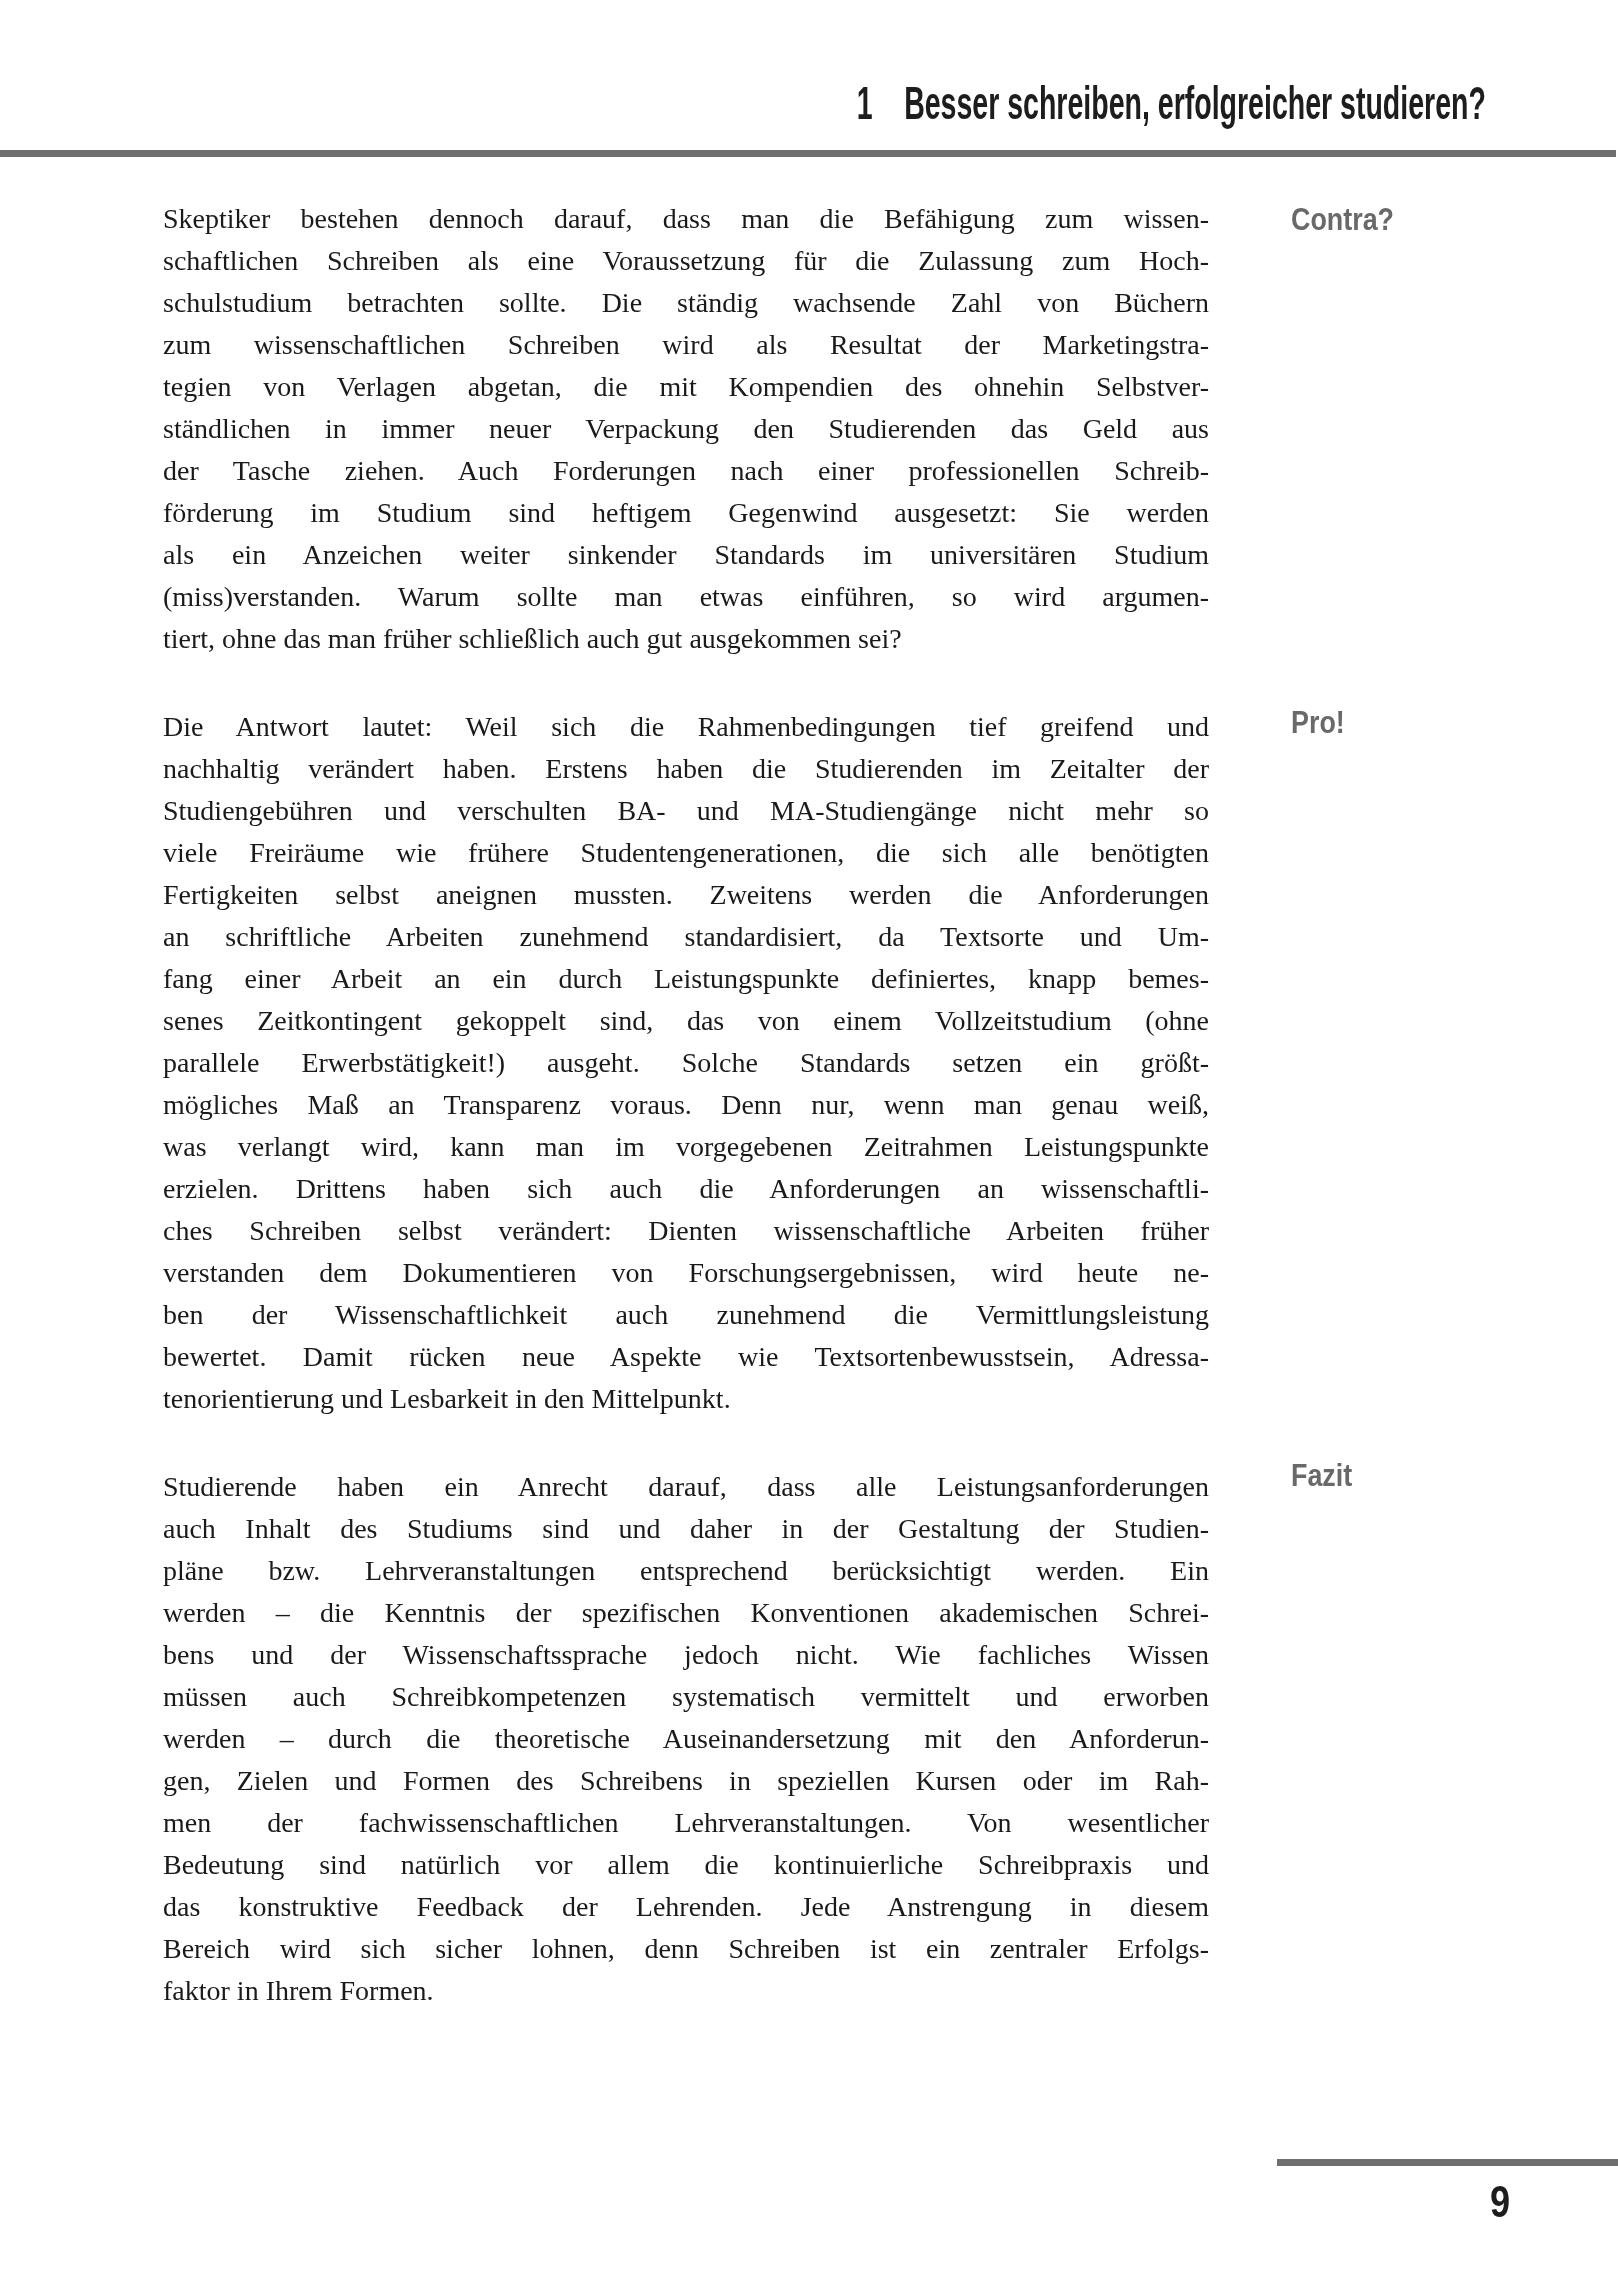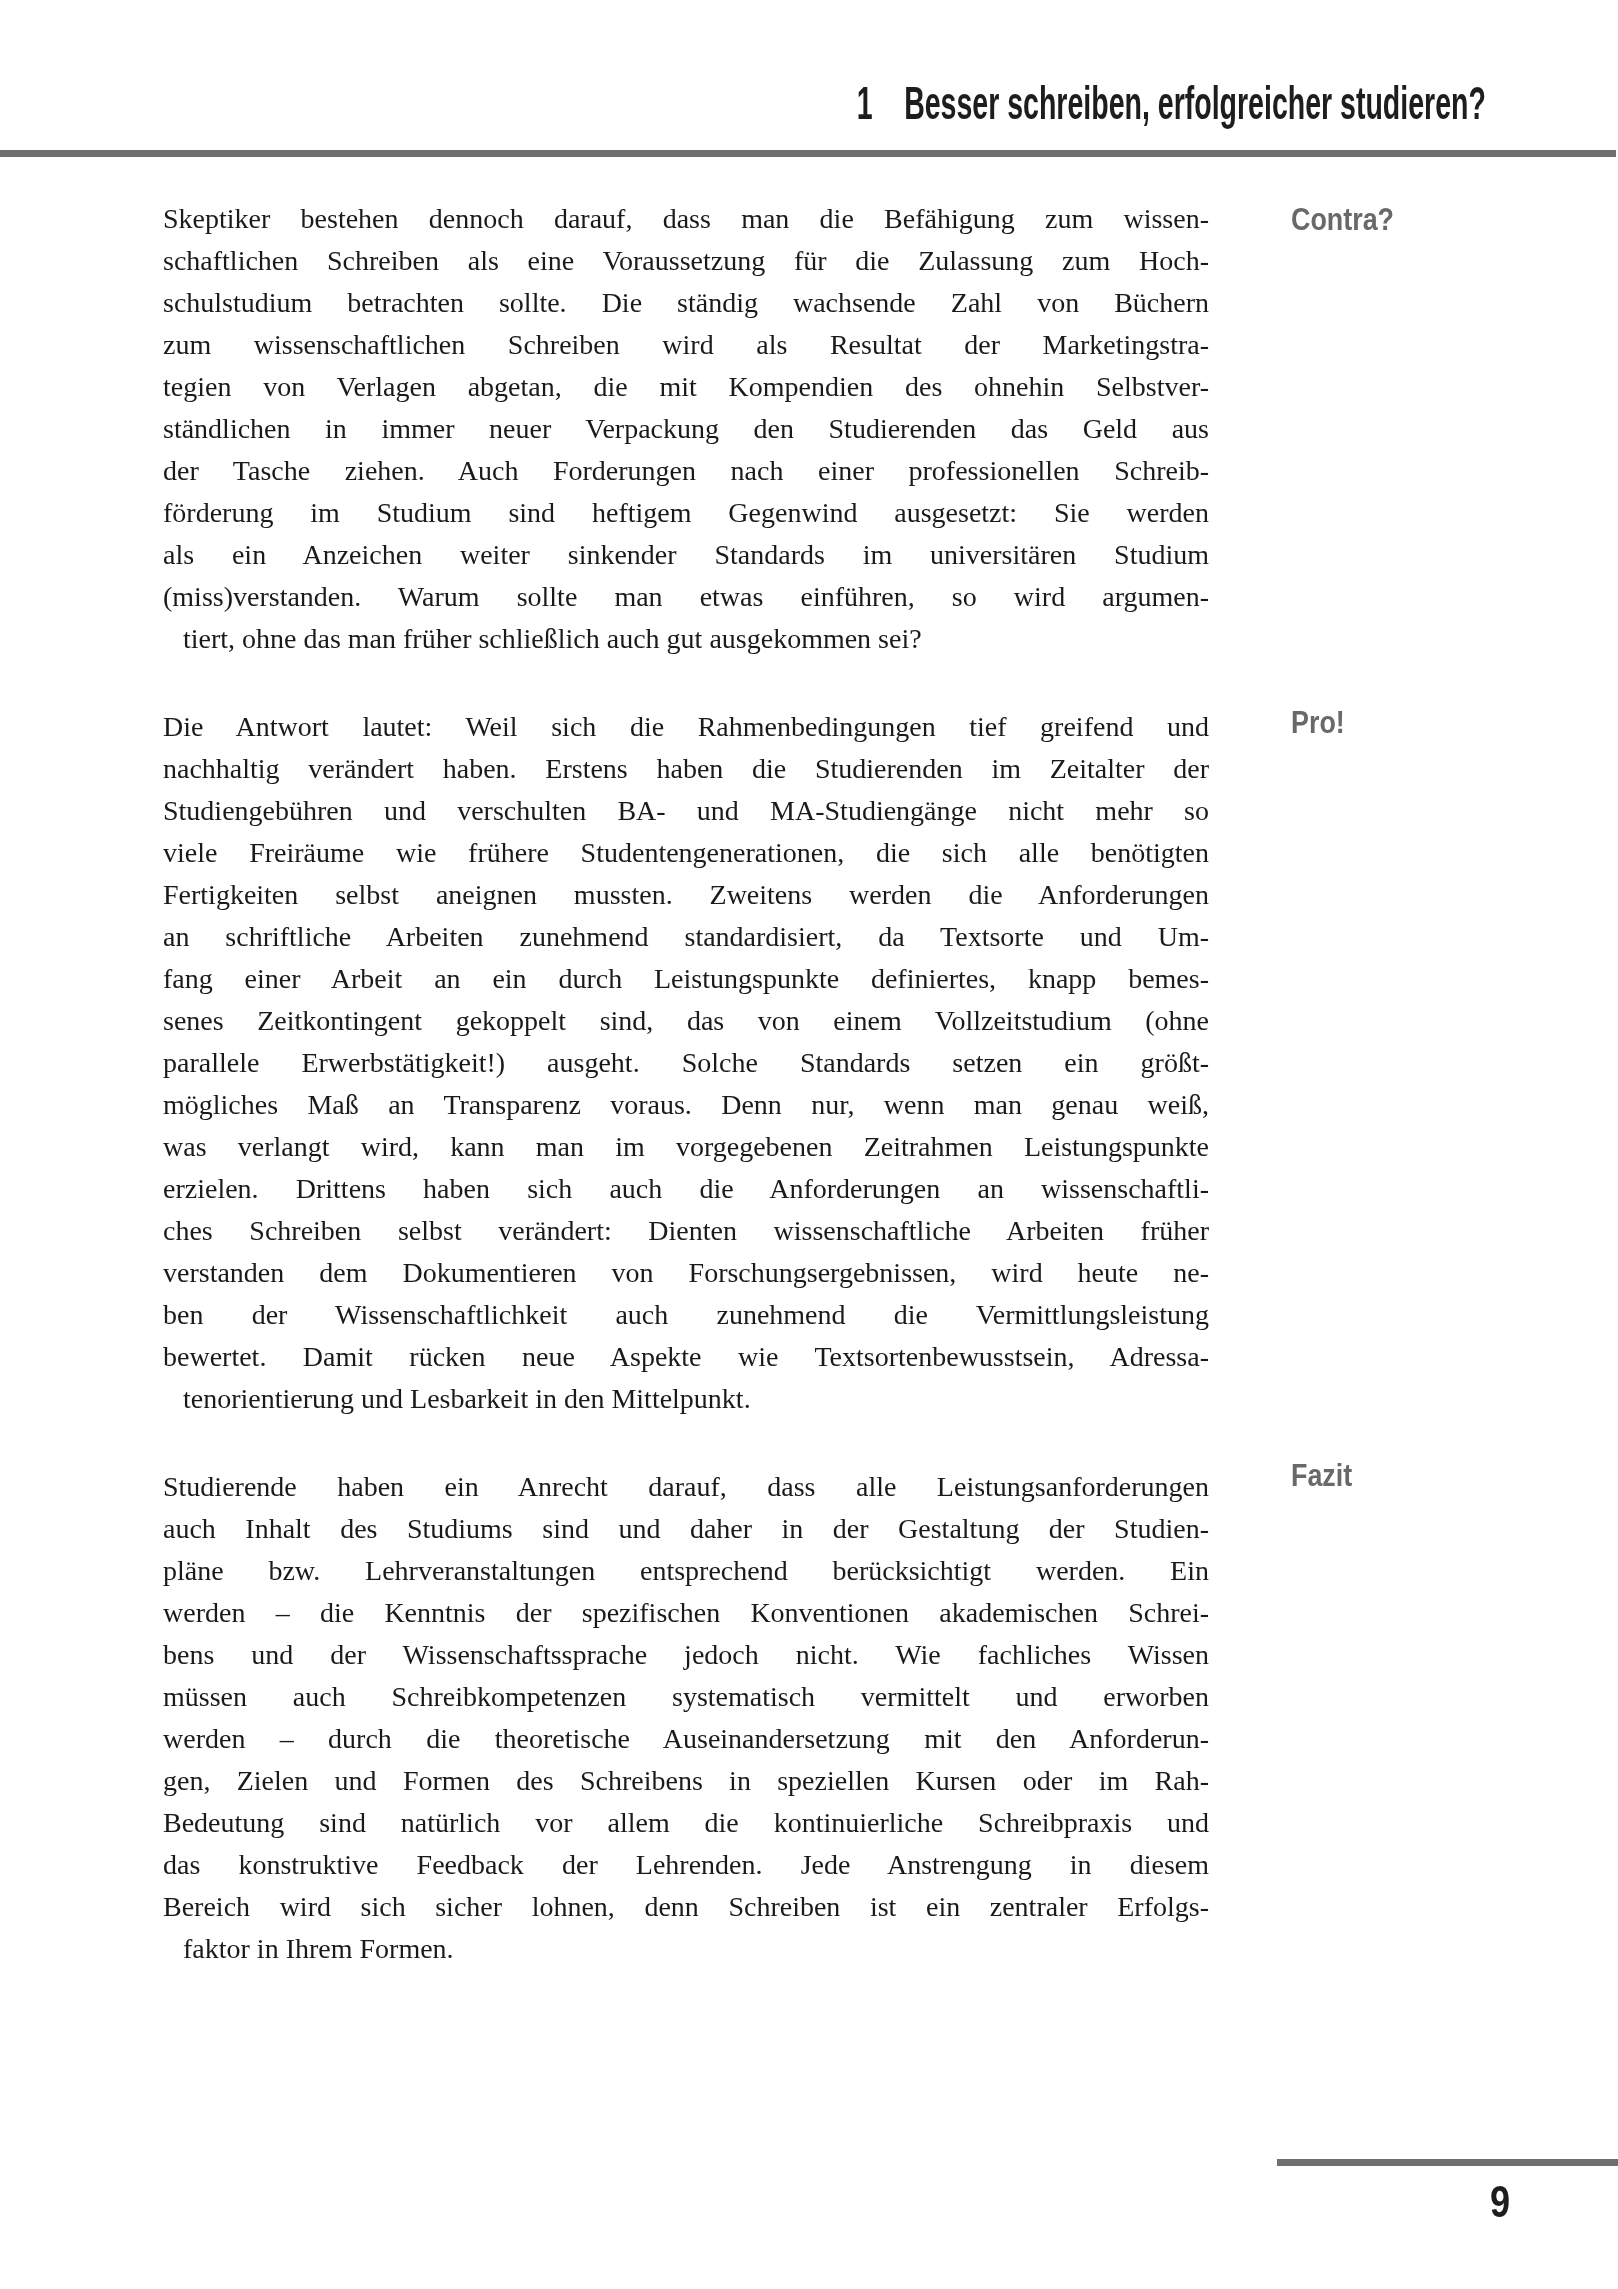--- a/index.html
+++ b/index.html
@@ -52,21 +52,20 @@
   .text-line {
     height: 42px;
     overflow: hidden;
     text-align: justify;
     text-align-last: justify;
     hyphens: none;
   }
   .text-line.last {
     text-align: right;
     text-align-last: left;
-    margin-left: 20px;
   }
 
   
   .margin-note {
     position: absolute;
     left: 1291px;
     font-family: "Liberation Sans", sans-serif;
     font-weight: bold;
     font-size: 32px;
     line-height: 42px;
@@ -146,20 +145,21 @@
       </div>
       <div class="paragraph">
         <div class="text-line">Studierende haben ein Anrecht darauf, dass alle Leistungsanforderungen</div>
         <div class="text-line">auch Inhalt des Studiums sind und daher in der Gestaltung der Studien-</div>
         <div class="text-line">pläne bzw. Lehrveranstaltungen entsprechend berücksichtigt werden. Ein</div>
         <div class="text-line">werden – die Kenntnis der spezifischen Konventionen akademischen Schrei-</div>
         <div class="text-line">bens und der Wissenschaftssprache jedoch nicht. Wie fachliches Wissen</div>
         <div class="text-line">müssen auch Schreibkompetenzen systematisch vermittelt und erworben</div>
         <div class="text-line">werden – durch die theoretische Auseinandersetzung mit den Anforderun-</div>
         <div class="text-line">gen, Zielen und Formen des Schreibens in speziellen Kursen oder im Rah-</div>
+        <div class="text-line">men der fachwissenschaftlichen Lehrveranstaltungen. Von wesentlicher</div>
         <div class="text-line">Bedeutung sind natürlich vor allem die kontinuierliche Schreibpraxis und</div>
         <div class="text-line">das konstruktive Feedback der Lehrenden. Jede Anstrengung in diesem</div>
         <div class="text-line">Bereich wird sich sicher lohnen, denn Schreiben ist ein zentraler Erfolgs-</div>
         <div class="text-line last">faktor in Ihrem Formen.</div>
       </div>
     </div>
 
   <div id="margin-notes">
       <div class="margin-note" style="top: 198px;">Contra?</div>
       <div class="margin-note" style="top: 701px;">Pro!</div>

